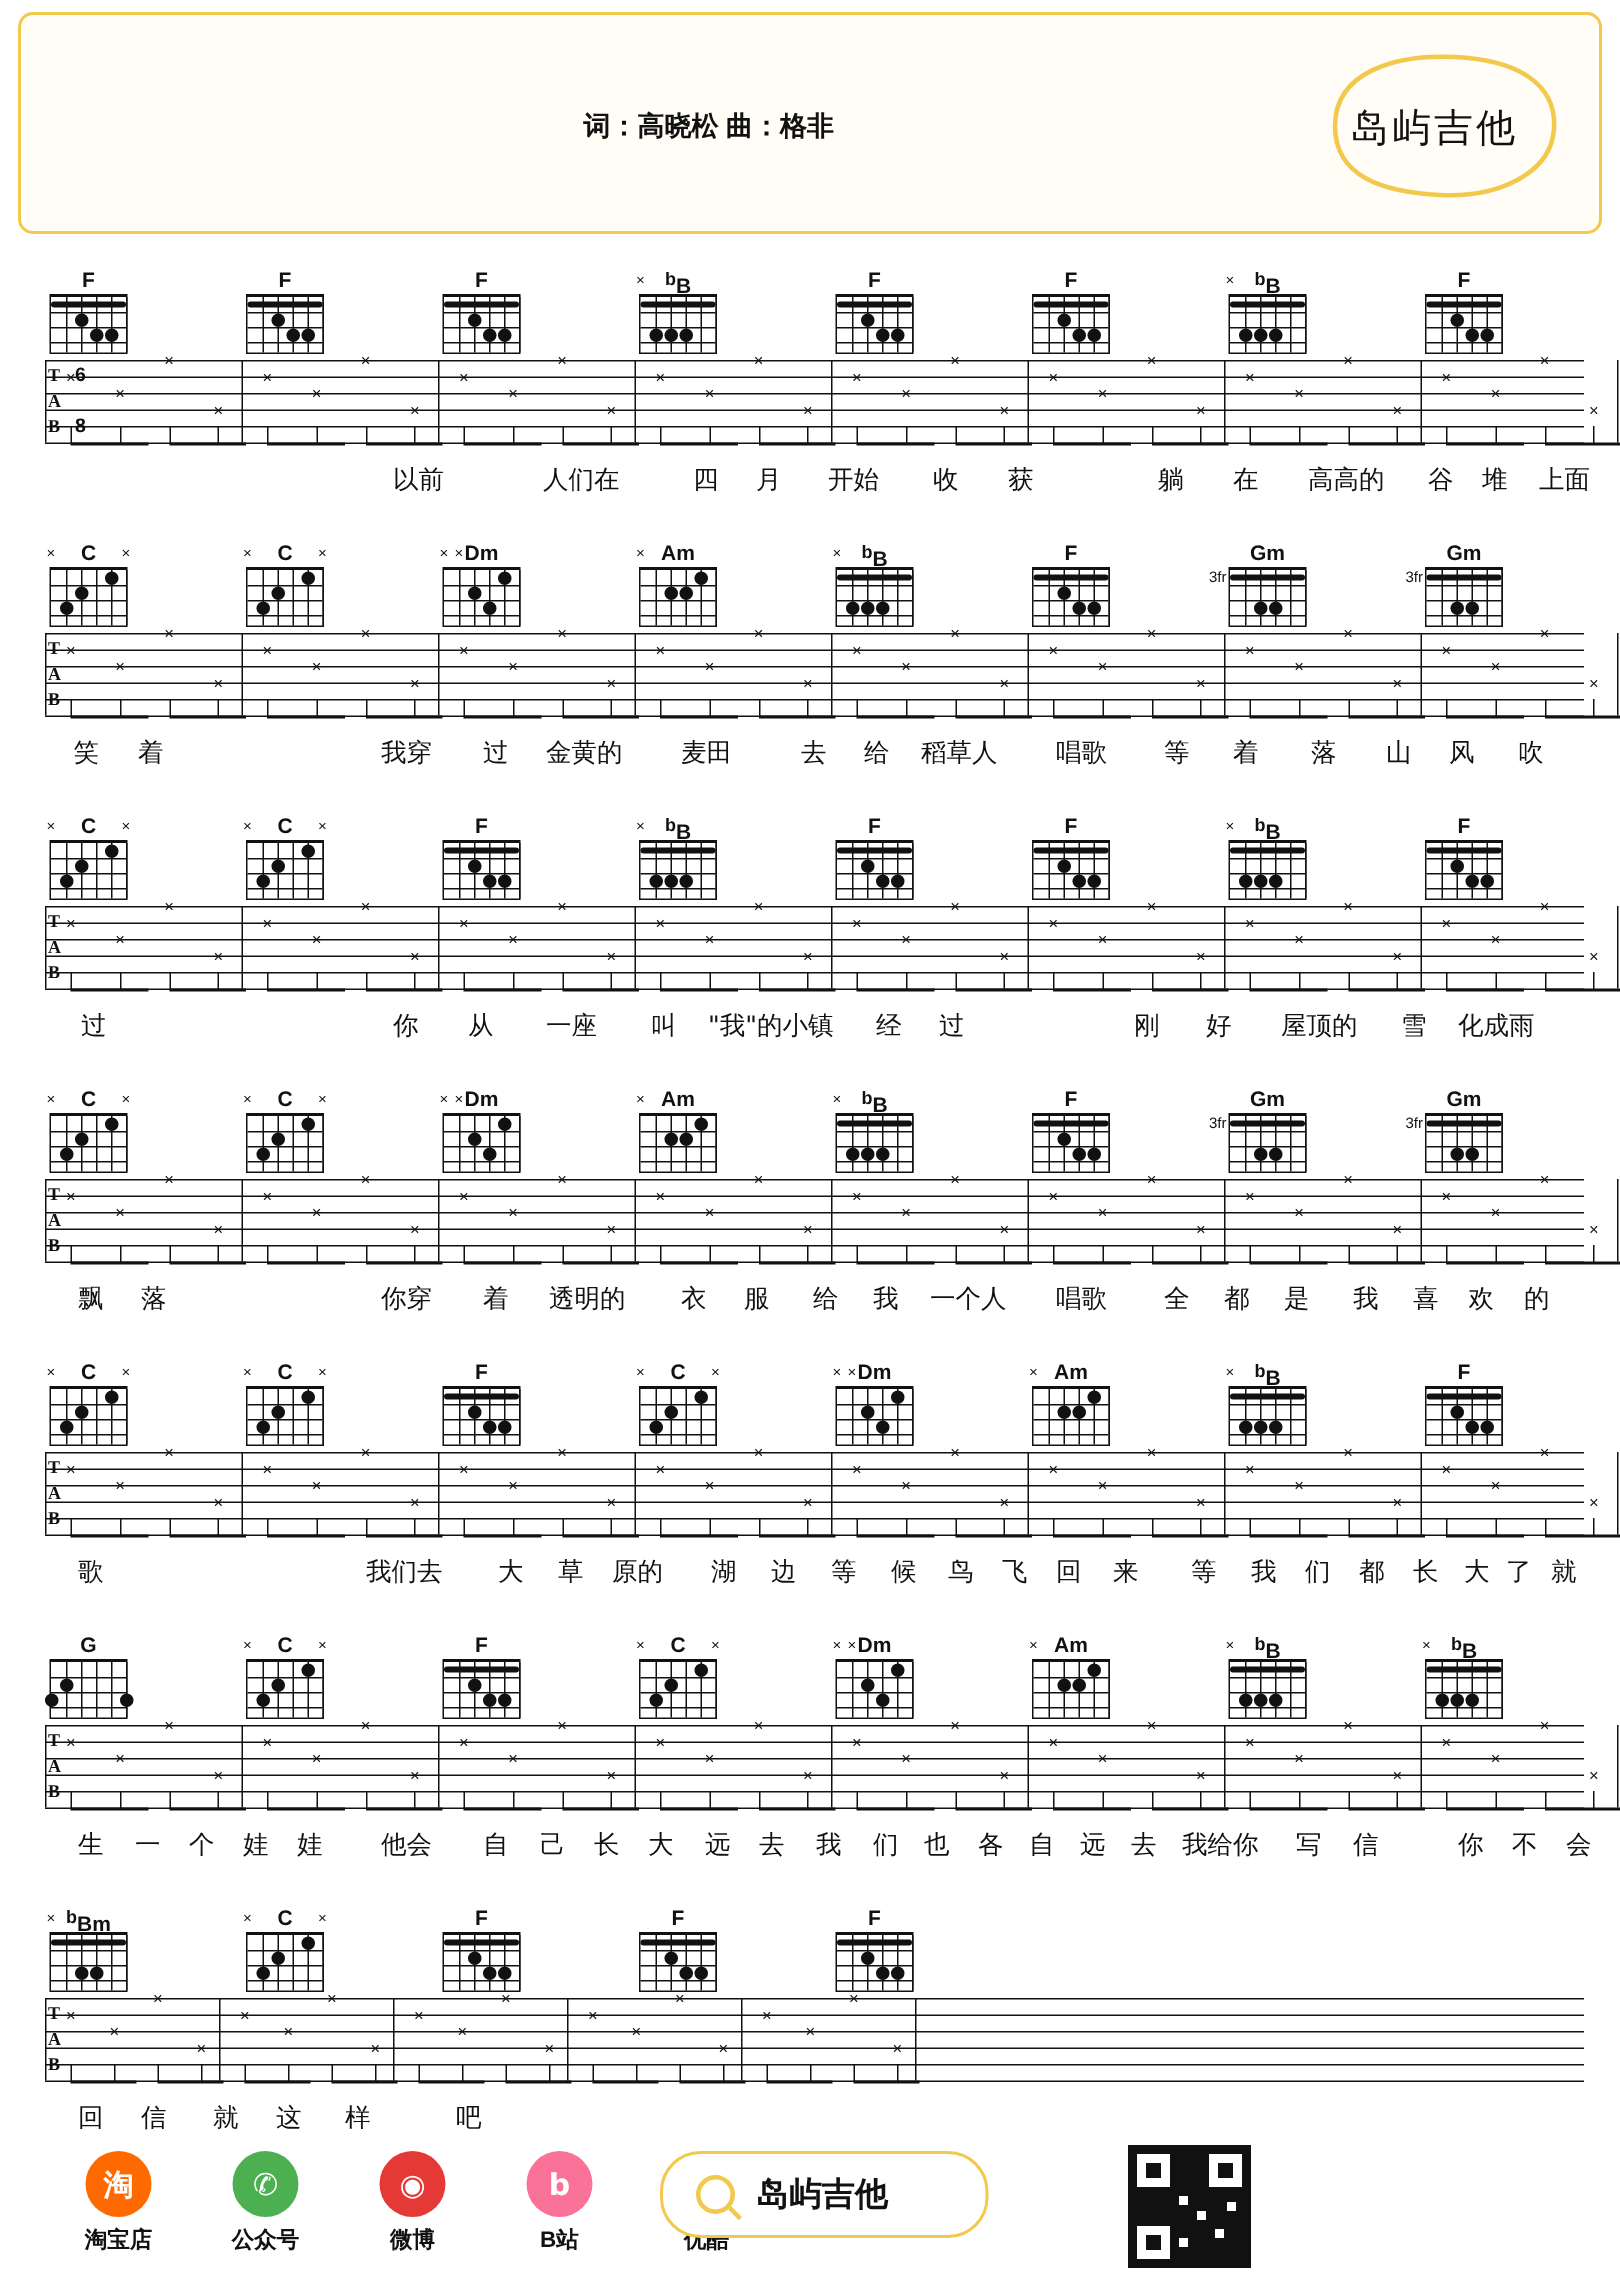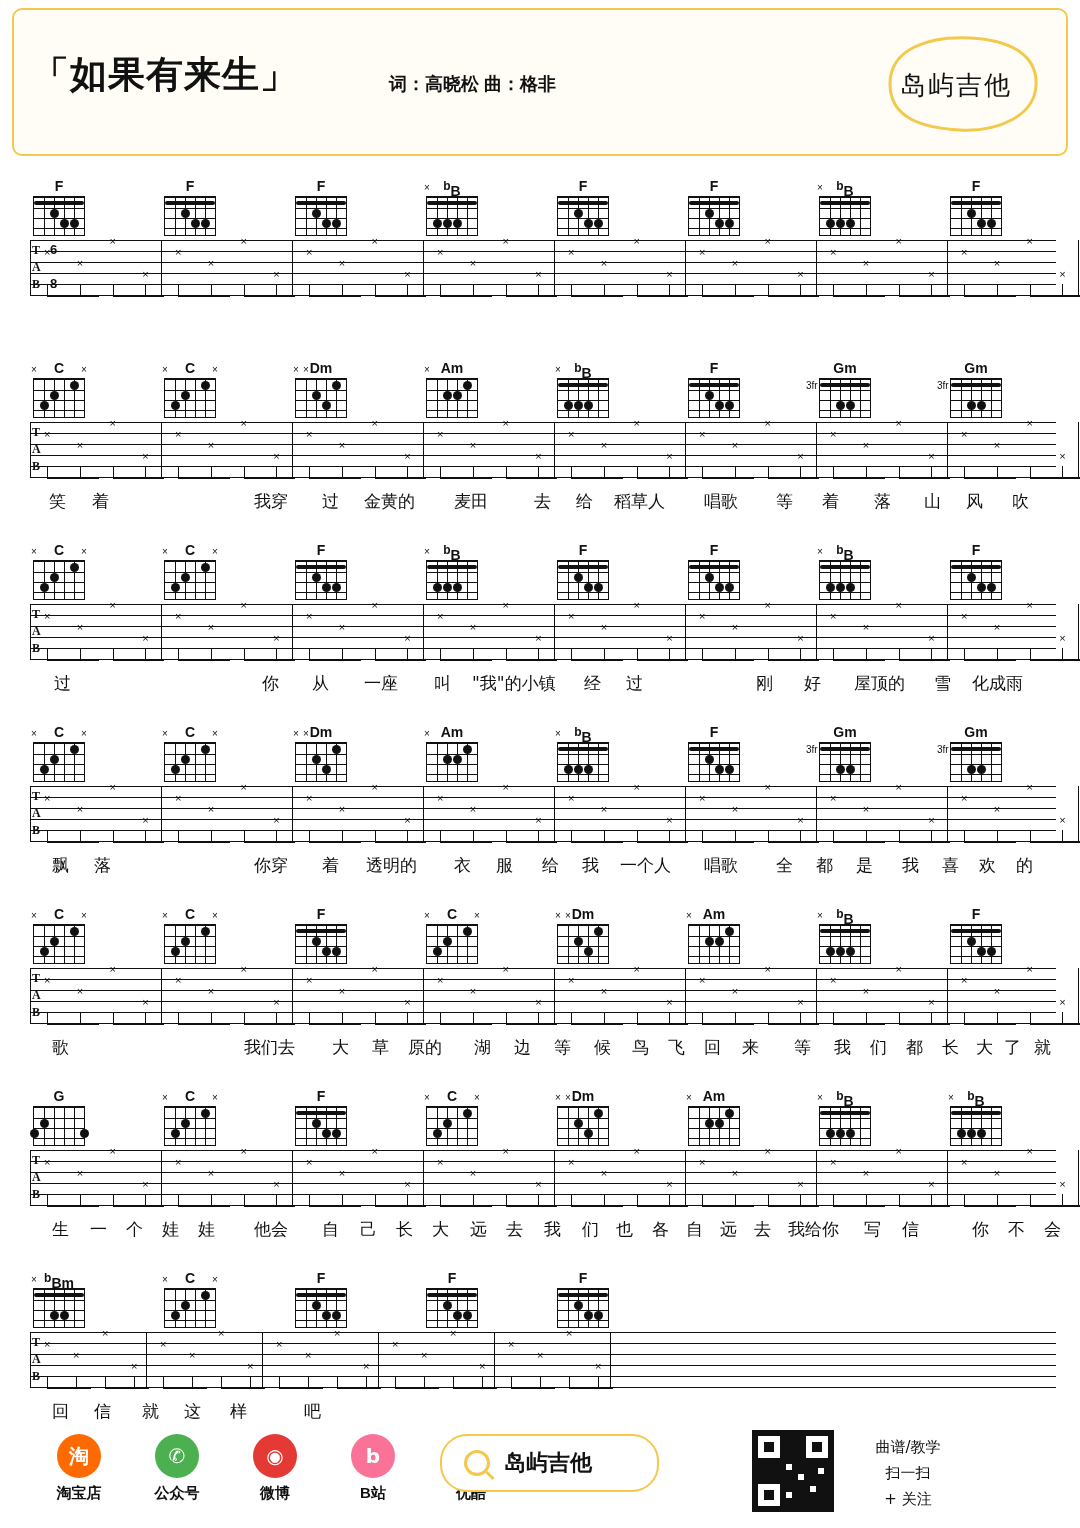--- a/index.html
+++ b/index.html
@@ -105,21 +105,20 @@
     font-family:"DejaVu Sans","Liberation Sans",sans-serif;}
   .qr{position:absolute;left:752px;top:12px;width:82px;height:82px;background:#111;}
   .qr .w{position:absolute;background:#fff;}
   .qrtext{position:absolute;left:858px;top:16px;font-size:15px;line-height:26px;text-align:center;width:100px;
     font-family:"DejaVu Sans","Liberation Sans",sans-serif;}
 </style>
 </head>
 <body>
 
 <div class="header">
-  <div class="title">「如果有来生」</div>
   <div class="credit">词：高晓松 曲：格非</div>
   <div class="logo-box">
     <svg width="170" height="108" viewBox="0 0 170 108">
       <path d="M12 54 C12 18, 52 6, 92 8 C134 10, 160 26, 158 56 C156 86, 120 102, 82 100 C44 98, 12 88, 12 54 Z" fill="none" stroke="#f2c94c" stroke-width="3"></path>
     </svg>
     <div class="logo-text">岛屿吉他</div>
   </div>
 </div>
 
 <div id="sheet">
@@ -357,20 +356,35 @@
         <div class="beam" style="left: 475.5px; width: 51.5px; top: 55px;"></div>
         <div class="beam" style="left: 541px; width: 51.5px; top: 55px;"></div>
         <div class="beam" style="left: 606.5px; width: 51.5px; top: 55px;"></div>
         <div class="beam" style="left: 672px; width: 51.5px; top: 55px;"></div>
         <div class="beam" style="left: 737.5px; width: 51.5px; top: 55px;"></div>
         <div class="beam" style="left: 803px; width: 51.5px; top: 55px;"></div>
         <div class="beam" style="left: 868.5px; width: 51.5px; top: 55px;"></div>
         <div class="beam" style="left: 934px; width: 51.5px; top: 55px;"></div>
         <div class="beam" style="left: 999.5px; width: 51.5px; top: 55px;"></div>
       </div>
+      <div class="lyrics">
+        <div class="ly" style="left: 232px;">以前</div>
+        <div class="ly" style="left: 332px;">人们在</div>
+        <div class="ly" style="left: 432px;">四</div>
+        <div class="ly" style="left: 474px;">月</div>
+        <div class="ly" style="left: 522px;">开始</div>
+        <div class="ly" style="left: 592px;">收</div>
+        <div class="ly" style="left: 642px;">获</div>
+        <div class="ly" style="left: 742px;">躺</div>
+        <div class="ly" style="left: 792px;">在</div>
+        <div class="ly" style="left: 842px;">高高的</div>
+        <div class="ly" style="left: 922px;">谷</div>
+        <div class="ly" style="left: 958px;">堆</div>
+        <div class="ly" style="left: 996px;">上面</div>
+      </div>
     </div>
     <div class="system">
       <div class="chords">
         <div class="chord" style="left: 26px;">
           <div class="chordname">C</div>
           <div class="grid">
             <div class="v" style="left: 10px;"></div>
             <div class="v" style="left: 20px;"></div>
             <div class="v" style="left: 30px;"></div>
             <div class="v" style="left: 40px;"></div>
@@ -1879,18 +1893,13 @@
     <div class="w" style="left:54px;top:6px;width:22px;height:22px;"></div>
     <div class="w" style="left:60px;top:12px;width:10px;height:10px;background:#111;"></div>
     <div class="w" style="left:6px;top:54px;width:22px;height:22px;"></div>
     <div class="w" style="left:12px;top:60px;width:10px;height:10px;background:#111;"></div>
     <div class="w" style="left:34px;top:34px;width:6px;height:6px;"></div>
     <div class="w" style="left:46px;top:44px;width:6px;height:6px;"></div>
     <div class="w" style="left:58px;top:56px;width:6px;height:6px;"></div>
     <div class="w" style="left:34px;top:62px;width:6px;height:6px;"></div>
     <div class="w" style="left:66px;top:38px;width:6px;height:6px;"></div>
   </div>
-  <div class="qrtext">
-    <div>曲谱/教学</div>
-    <div>扫一扫</div>
-    <div>+ 关注</div>
-  </div>
 </div>
 
 </body></html>

